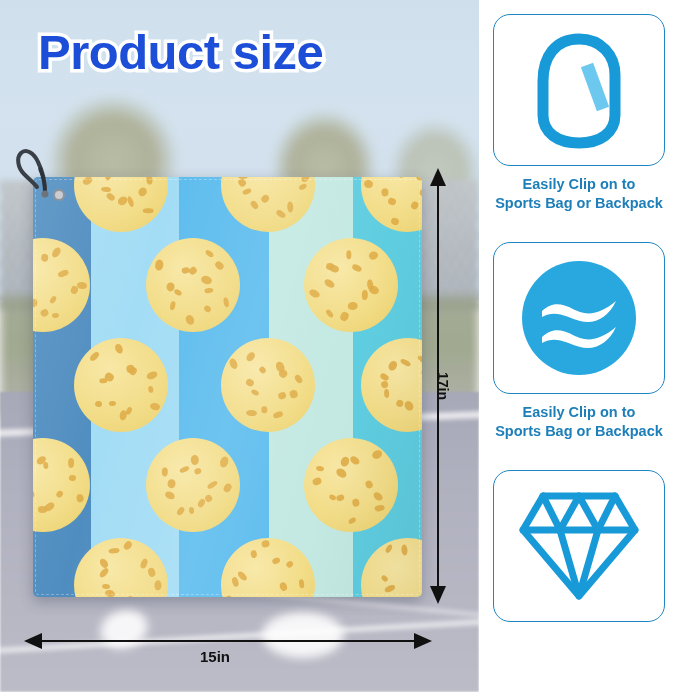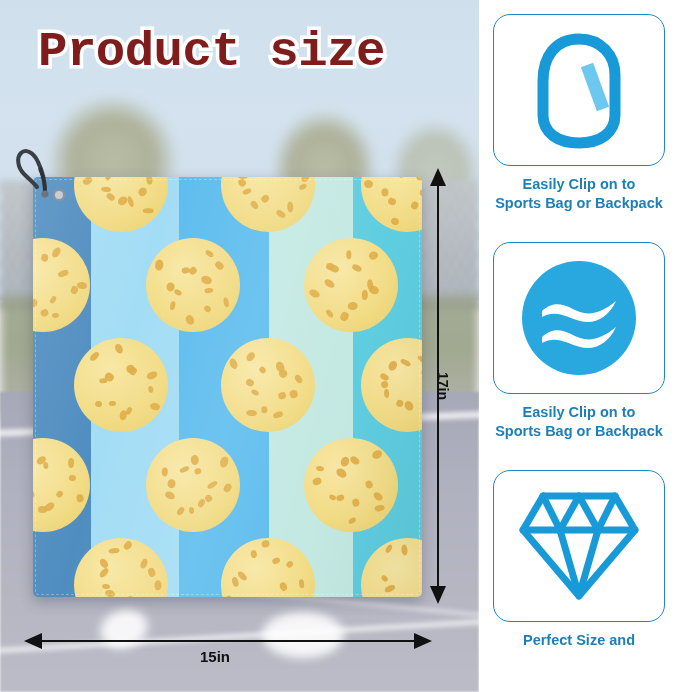--- a/index.html
+++ b/index.html
@@ -57,26 +57,25 @@
     position:absolute; background:rgba(255,255,255,.88);
     border-radius:50%; filter:blur(5px);
   }
   .blur-ball-a{ left:100px; top:610px; width:48px; height:38px; transform:rotate(-18deg); }
   .blur-ball-b{ left:262px; top:612px; width:82px; height:46px; }
 
   
   #title {
     position:absolute; left:38px; top:24px;
     font-size:49px; font-weight:bold; letter-spacing:-.5px;
-    color:#7f1d1d;
+    color:#1d4ed8;
     -webkit-text-stroke:7px #ffffff;
     paint-order:stroke fill;
     text-shadow:0 0 1px #ffffff;
     white-space:nowrap;
-    font-family:Liberation Mono, monospace;
   }
 
   
   #towel {
     position:absolute; left:33px; top:177px; width:389px; height:420px;
     border-radius:5px; overflow:hidden;
     box-shadow:0 5px 14px rgba(40,50,70,.30);
   }
   .stripes { position:absolute; inset:0; display:flex; }
   .stripe { height:100%; }
@@ -438,18 +437,17 @@
         <svg width="126" height="116" viewBox="0 0 126 116">
           <g fill="none" stroke="#189ad8" stroke-width="7" stroke-linejoin="round" stroke-linecap="round">
             <path d="M27 8 L99 8 L119 42 L63 108 L7 42 Z"></path>
             <path d="M7 42 L119 42"></path>
             <path d="M27 8 L44 42 L63 8 L82 42 L99 8"></path>
             <path d="M44 42 L63 108 L82 42"></path>
           </g>
         </svg>
       </div>
       <div class="feature-caption">
-        <span>Perfect Size and</span>
       </div>
     </div>
 
   </div>
 </div>
 
 </body></html>

